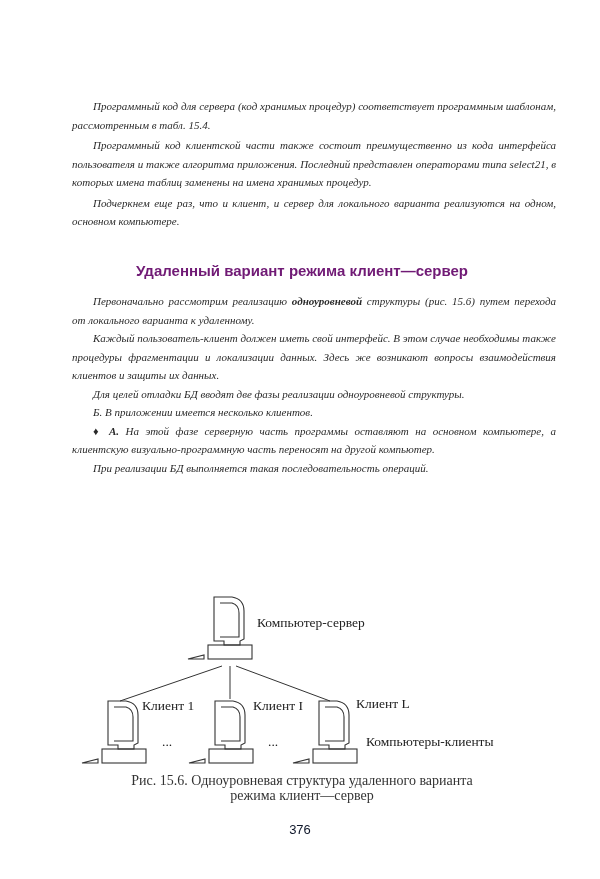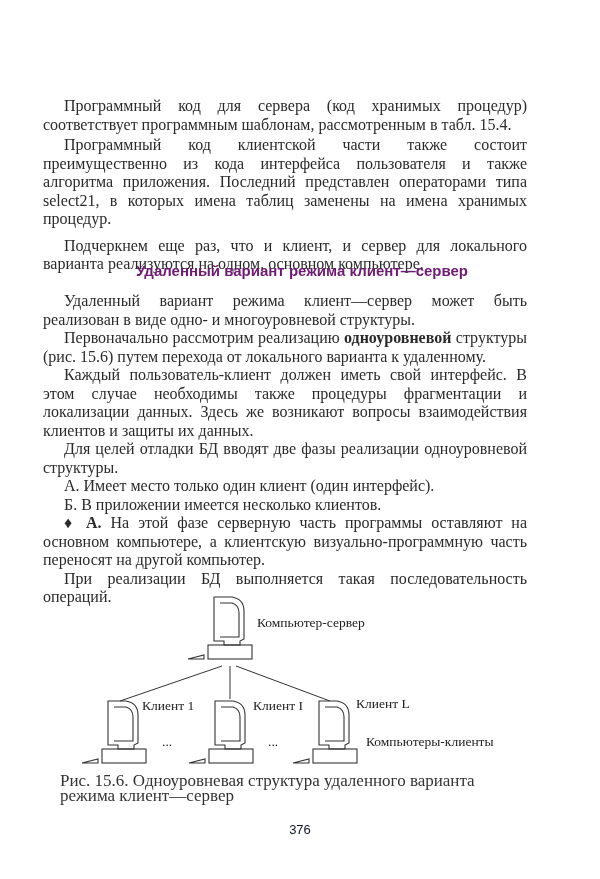--- a/index.html
+++ b/index.html
@@ -1,53 +1,51 @@
 <!DOCTYPE html>
 <html><head>
 <meta charset="utf-8">
 <style>
   html, body { margin:0; padding:0; background:#ffffff; }
   body { width:600px; height:879px; position:relative; overflow:hidden;
          font-family:"Liberation Serif", serif; color:#2a2a2a; }
   .page { position:absolute; left:0; top:0; width:600px; height:879px; }
-  .text { position:absolute; left:43px; width:484px; font-size:16px; line-height:18.5px;
-          text-align:justify; }
+  .text { position:absolute; left:72px; width:484px; font-size:11px; line-height:18.5px;
+          text-align:justify;font-style:italic; }
   .p { margin:0; text-indent:21px; }
   .h { position:absolute; left:60px; width:484px; text-align:center;
        font-family:"Liberation Sans", sans-serif; font-weight:bold; font-size:15px; color:#701a75; }
   .bold { font-weight:bold; }
   .fig { position:absolute; left:60px; top:590px; width:480px; height:180px; }
   .fig svg { position:absolute; left:0; top:0; }
   .lbl { position:absolute; font-size:13.5px; white-space:nowrap; color:#222; }
-  .caption { position:absolute; left:60px; width:484px; top:773px; text-align:left;
-             font-size:17px; line-height:15px; color:#333; }
+  .caption { position:absolute; left:60px; width:484px; top:773px; text-align:center;
+             font-size:14px; line-height:15px; color:#333; }
   .pagenum { position:absolute; left:0; width:600px; top:822px; text-align:center;
              font-family:"Liberation Sans", sans-serif; font-size:13px; color:#0f172a; }
 </style>
 </head>
 <body>
 
 <div class="page">
 
   <div class="text" style="top:97px;">
     <p class="p">Программный код для сервера (код хранимых процедур) соответствует программным шаблонам, рассмотренным в табл. 15.4.</p>
     <p class="p" style="margin-top:2px">Программный код клиентской части также состоит преимущественно из кода интерфейса пользователя и также алгоритма приложения. Последний представлен операторами типа select21, в которых имена таблиц заменены на имена хранимых процедур.</p>
-    <p class="p" style="margin-top:8px">Подчеркнем еще раз, что и клиент, и сервер для локального варианта реализуются на одном, основном компьютере.</p>
+    <p class="p" style="margin-top:2px">Подчеркнем еще раз, что и клиент, и сервер для локального варианта реализуются на одном, основном компьютере.</p>
   </div>
 
   <div class="h" style="top:262px;">Удаленный вариант режима клиент—сервер</div>
 
   <div class="text" style="top:292px;">
-    <p class="p">Удаленный вариант режима клиент—сервер может быть реализован в виде одно- и многоуровневой структуры.</p>
     <p class="p">
       <span>Первоначально рассмотрим реализацию </span><span class="bold">одноуровневой</span><span> структуры (рис. 15.6) путем перехода от локального варианта к удаленному.</span>
     </p>
     <p class="p">Каждый пользователь-клиент должен иметь свой интерфейс. В этом случае необходимы также процедуры фрагментации и локализации данных. Здесь же возникают вопросы взаимодействия клиентов и защиты их данных.</p>
     <p class="p">Для целей отладки БД вводят две фазы реализации одноуровневой структуры.</p>
-    <p class="p">А. Имеет место только один клиент (один интерфейс).</p>
     <p class="p">Б. В приложении имеется несколько клиентов.</p>
     <p class="p">
       <span class="bold">♦ А.</span><span> На этой фазе серверную часть программы оставляют на основном компьютере, а клиентскую визуально-программную часть переносят на другой компьютер.</span>
     </p>
     <p class="p">При реализации БД выполняется такая последовательность операций.</p>
   </div>
 
   <div class="fig">
     <svg width="480" height="180" viewBox="0 0 480 180">
       <defs>

